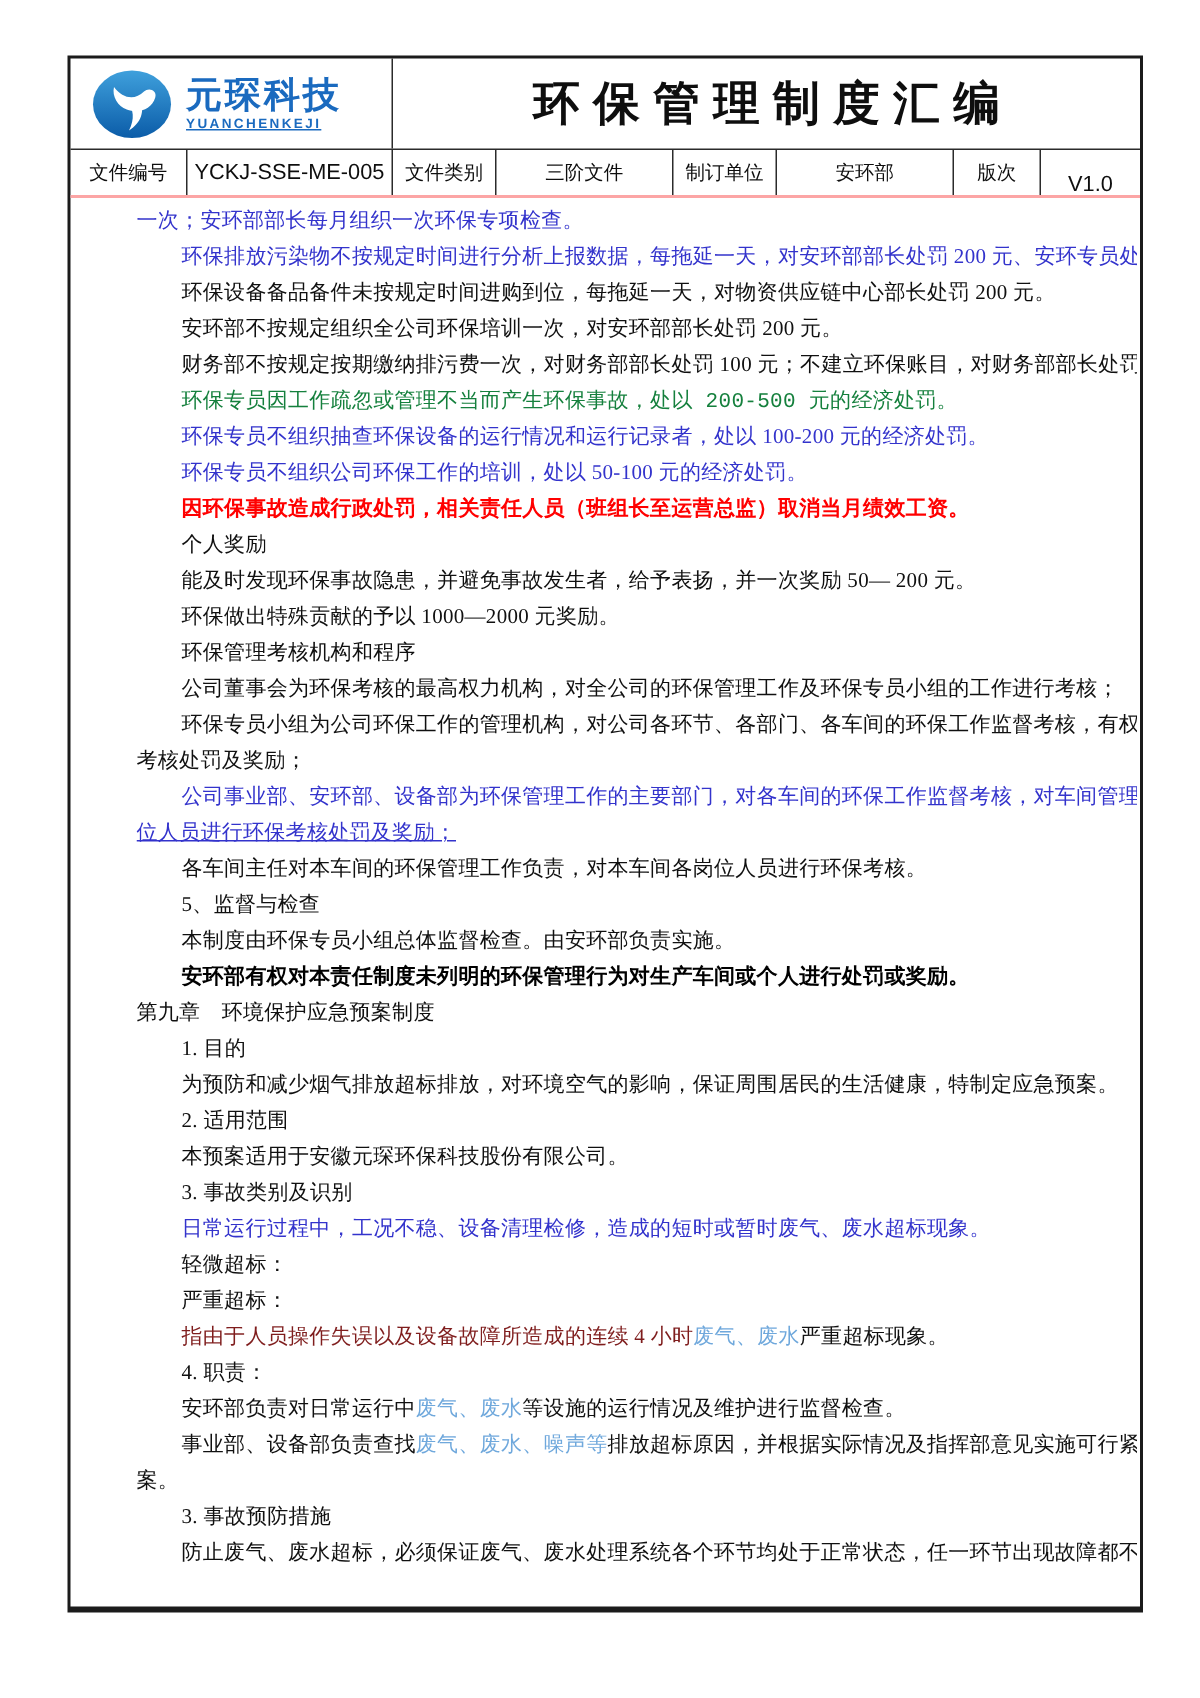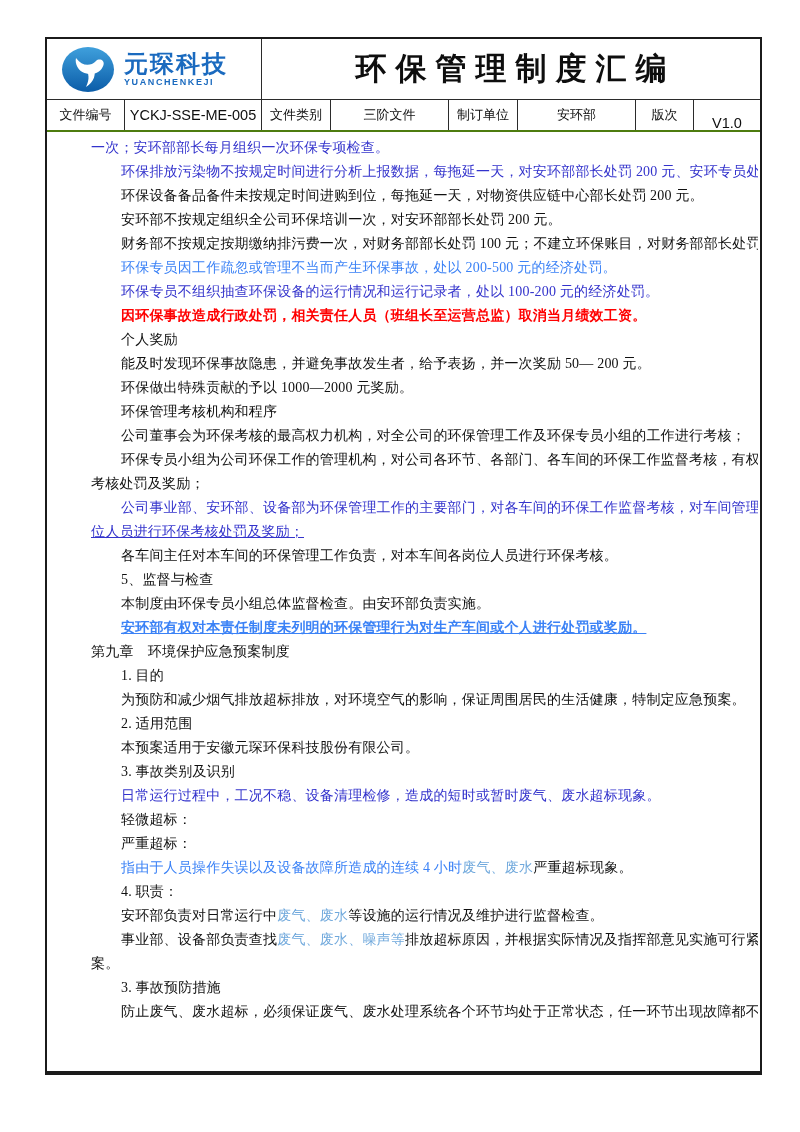--- a/index.html
+++ b/index.html
@@ -20,28 +20,29 @@
   }
   .logo-mark { flex:0 0 auto; }
   .logo-text-wrap { display:flex; flex-direction:column; line-height:1; }
   .logo-name {
     font-size:24px; font-weight:bold; letter-spacing:2px; color:#1a6abf;
     font-family:"Liberation Sans","DejaVu Sans",sans-serif;
   }
   .logo-sub {
     font-size:9px; font-weight:bold; letter-spacing:1.6px; color:#1a6abf; margin-top:2px;
     font-family:"Liberation Sans","DejaVu Sans",sans-serif;
+    text-decoration:underline;
   }
   .title-cell {
     flex:1; display:flex; align-items:center; justify-content:center;
     font-size:31px; font-weight:bold; letter-spacing:9px; color:#0e0e0e;
     padding-left:9px; 
   }
   
-  .hdr-row2 { display:flex; height:32px; border-bottom:2px solid #4d7c0f; }
+  .hdr-row2 { display:flex; height:32px; border-bottom:2px solid #fca5a5; }
   .hdr-row2 .cell {
     display:flex; align-items:center; justify-content:center;
     font-size:13px; color:#0e0e0e; border-right:1px solid #2b2b2b;
     white-space:nowrap; overflow:hidden;
   }
   .hdr-row2 .cell:last-child { border-right:none;margin-top:16px; }
   .hdr-row2 .cell.latin {
     font-family:"Liberation Sans","DejaVu Sans",sans-serif; font-size:14.5px;
   }
   
@@ -90,46 +91,47 @@
         <div class="cell" style="width: 58px;">版次</div>
         <div class="cell latin" style="width: 66px;">V1.0</div>
       </div>
 
     <div class="body">
         <div class="line"><span style="color: rgb(51, 51, 204);">一次；安环部部长每月组织一次环保专项检查。</span></div>
         <div class="line indent"><span style="color: rgb(51, 51, 204);">环保排放污染物不按规定时间进行分析上报数据，每拖延一天，对安环部部长处罚 200 元、安环专员处罚 100 元。</span></div>
         <div class="line indent"><span style="color: rgb(16, 16, 16);">环保设备备品备件未按规定时间进购到位，每拖延一天，对物资供应链中心部长处罚 200 元。</span></div>
         <div class="line indent"><span style="color: rgb(16, 16, 16);">安环部不按规定组织全公司环保培训一次，对安环部部长处罚 200 元。</span></div>
         <div class="line indent"><span style="color: rgb(16, 16, 16);">财务部不按规定按期缴纳排污费一次，对财务部部长处罚 100 元；不建立环保账目，对财务部部长处罚 200 元。</span></div>
-        <div class="line indent"><span style="color: #3b82f6;">环保专员因工作疏忽或管理不当而产生环保事故，处以 200-500 元的经济处罚。</span></div>
+        <div class="line indent"><span style="color: #15803d; font-family: Liberation Mono, monospace;">环保专员因工作疏忽或管理不当而产生环保事故，处以 200-500 元的经济处罚。</span></div>
         <div class="line indent"><span style="color: rgb(51, 51, 204);">环保专员不组织抽查环保设备的运行情况和运行记录者，处以 100-200 元的经济处罚。</span></div>
+        <div class="line indent"><span style="color: rgb(51, 51, 204);">环保专员不组织公司环保工作的培训，处以 50-100 元的经济处罚。</span></div>
         <div class="line indent bold"><span style="color: rgb(255, 0, 0);">因环保事故造成行政处罚，相关责任人员（班组长至运营总监）取消当月绩效工资。</span></div>
         <div class="line indent"><span style="color: rgb(16, 16, 16); font-family: Liberation Mono, monospace;">个人奖励</span></div>
         <div class="line indent"><span style="color: rgb(16, 16, 16);">能及时发现环保事故隐患，并避免事故发生者，给予表扬，并一次奖励 50— 200 元。</span></div>
         <div class="line indent"><span style="color: rgb(16, 16, 16);">环保做出特殊贡献的予以 1000—2000 元奖励。</span></div>
         <div class="line indent"><span style="color: rgb(16, 16, 16);">环保管理考核机构和程序</span></div>
         <div class="line indent"><span style="color: rgb(16, 16, 16);">公司董事会为环保考核的最高权力机构，对全公司的环保管理工作及环保专员小组的工作进行考核；</span></div>
         <div class="line indent"><span style="color: rgb(16, 16, 16);">环保专员小组为公司环保工作的管理机构，对公司各环节、各部门、各车间的环保工作监督考核，有权进行环保</span></div>
         <div class="line"><span style="color: rgb(16, 16, 16);">考核处罚及奖励；</span></div>
         <div class="line indent"><span style="color: rgb(51, 51, 204);">公司事业部、安环部、设备部为环保管理工作的主要部门，对各车间的环保工作监督考核，对车间管理人员和岗</span></div>
         <div class="line"><span style="color: rgb(51, 51, 204); text-decoration: underline;">位人员进行环保考核处罚及奖励；</span></div>
         <div class="line indent"><span style="color: rgb(16, 16, 16);">各车间主任对本车间的环保管理工作负责，对本车间各岗位人员进行环保考核。</span></div>
         <div class="line indent"><span style="color: rgb(16, 16, 16);">5、监督与检查</span></div>
         <div class="line indent"><span style="color: rgb(16, 16, 16);">本制度由环保专员小组总体监督检查。由安环部负责实施。</span></div>
-        <div class="line indent bold"><span style="color: #3b82f6; text-decoration: underline;">安环部有权对本责任制度未列明的环保管理行为对生产车间或个人进行处罚或奖励。</span></div>
+        <div class="line indent bold"><span style="color: #000000;">安环部有权对本责任制度未列明的环保管理行为对生产车间或个人进行处罚或奖励。</span></div>
         <div class="line"><span style="color: rgb(16, 16, 16);">第九章　环境保护应急预案制度</span></div>
         <div class="line indent"><span style="color: rgb(16, 16, 16);">1. 目的</span></div>
         <div class="line indent"><span style="color: rgb(16, 16, 16);">为预防和减少烟气排放超标排放，对环境空气的影响，保证周围居民的生活健康，特制定应急预案。</span></div>
         <div class="line indent"><span style="color: rgb(16, 16, 16);">2. 适用范围</span></div>
         <div class="line indent"><span style="color: rgb(16, 16, 16);">本预案适用于安徽元琛环保科技股份有限公司。</span></div>
         <div class="line indent"><span style="color: rgb(16, 16, 16);">3. 事故类别及识别</span></div>
         <div class="line indent"><span style="color: rgb(51, 51, 204);">日常运行过程中，工况不稳、设备清理检修，造成的短时或暂时废气、废水超标现象。</span></div>
         <div class="line indent"><span style="color: rgb(16, 16, 16);">轻微超标：</span></div>
         <div class="line indent"><span style="color: rgb(16, 16, 16);">严重超标：</span></div>
-        <div class="line indent"><span style="color: #3b82f6;">指由于人员操作失误以及设备故障所造成的连续 4 小时</span><span style="color: rgb(111, 168, 220);">废气、废水</span><span style="color: rgb(16, 16, 16);">严重超标现象。</span></div>
+        <div class="line indent"><span style="color: #7f1d1d;">指由于人员操作失误以及设备故障所造成的连续 4 小时</span><span style="color: rgb(111, 168, 220);">废气、废水</span><span style="color: rgb(16, 16, 16);">严重超标现象。</span></div>
         <div class="line indent"><span style="color: rgb(16, 16, 16);">4. 职责：</span></div>
         <div class="line indent"><span style="color: rgb(16, 16, 16);">安环部负责对日常运行中</span><span style="color: rgb(111, 168, 220);">废气、废水</span><span style="color: rgb(16, 16, 16);">等设施的运行情况及维护进行监督检查。</span></div>
         <div class="line indent"><span style="color: rgb(16, 16, 16);">事业部、设备部负责查找</span><span style="color: rgb(111, 168, 220);">废气、废水、噪声等</span><span style="color: rgb(16, 16, 16);">排放超标原因，并根据实际情况及指挥部意见实施可行紧急控制方</span></div>
         <div class="line"><span style="color: rgb(16, 16, 16);">案。</span></div>
         <div class="line indent"><span style="color: rgb(16, 16, 16);">3. 事故预防措施</span></div>
         <div class="line indent"><span style="color: rgb(16, 16, 16);">防止废气、废水超标，必须保证废气、废水处理系统各个环节均处于正常状态，任一环节出现故障都不能保证废</span></div>
       </div>
 
   </div>
 </div>

